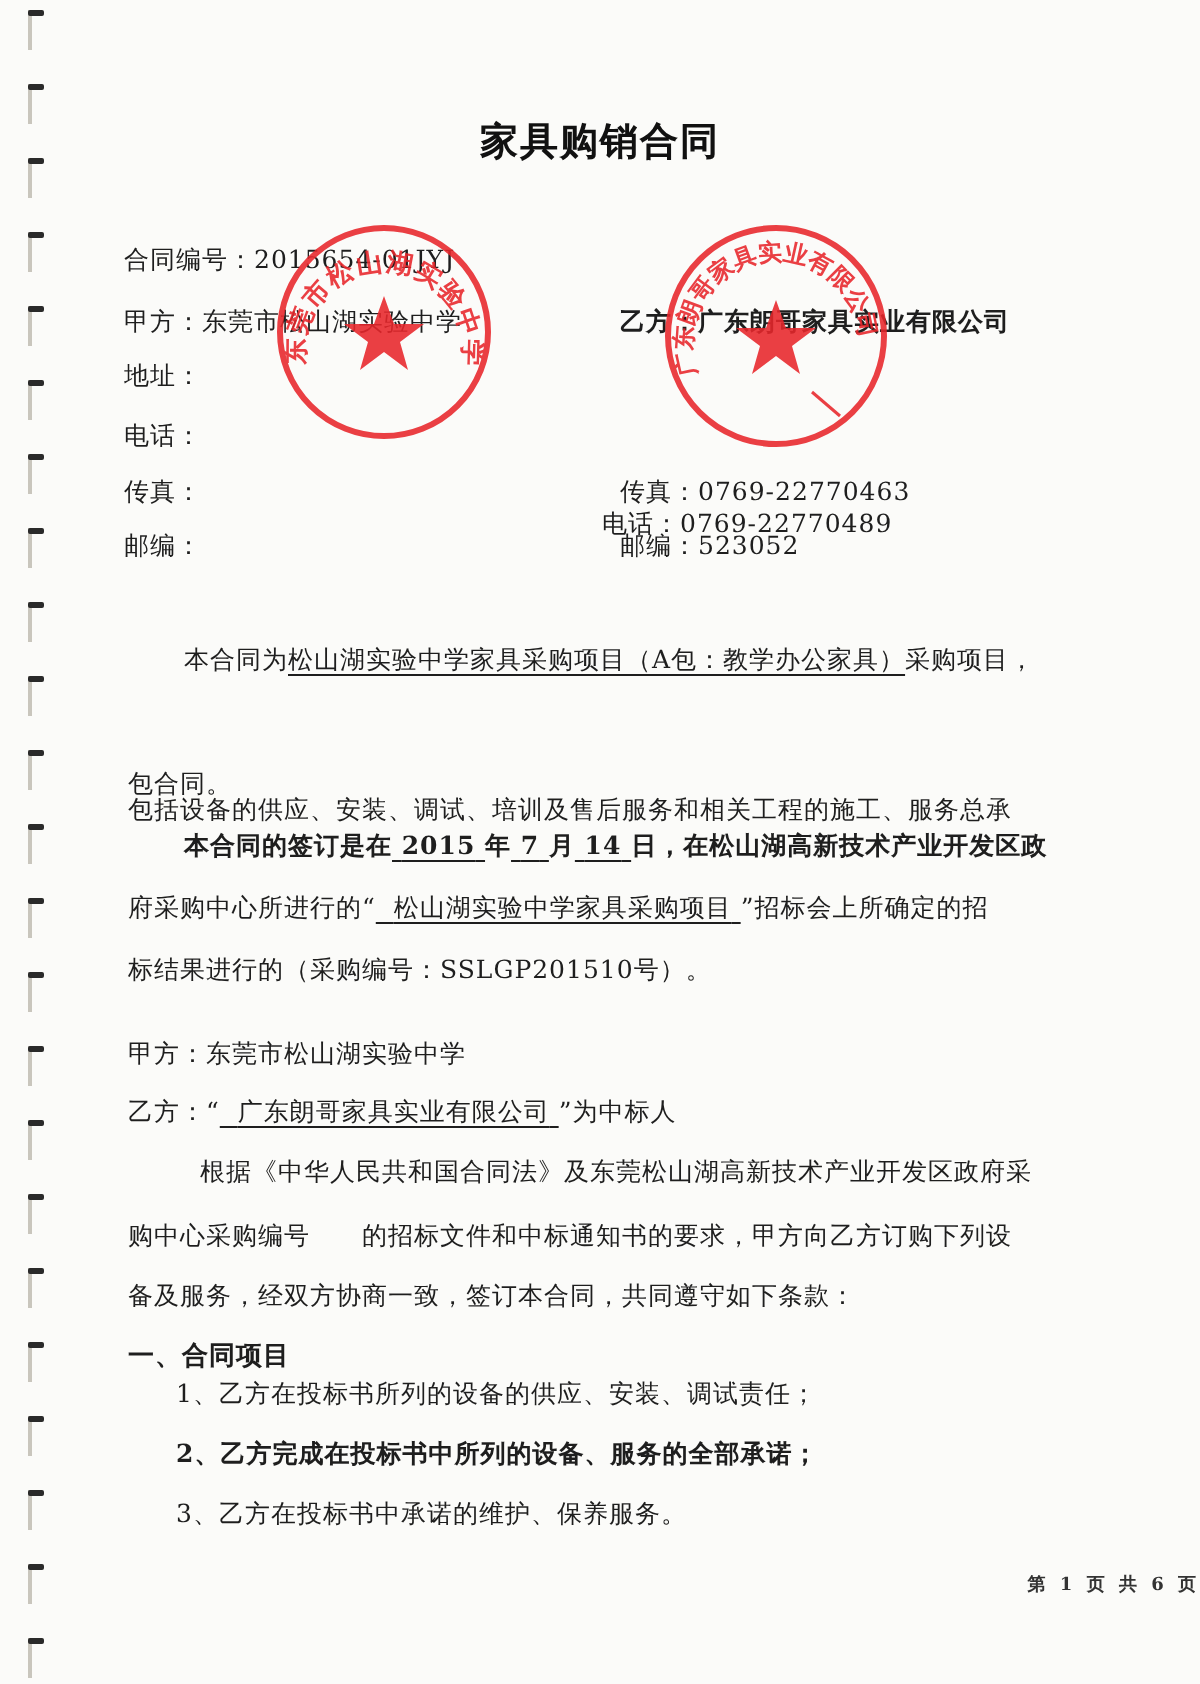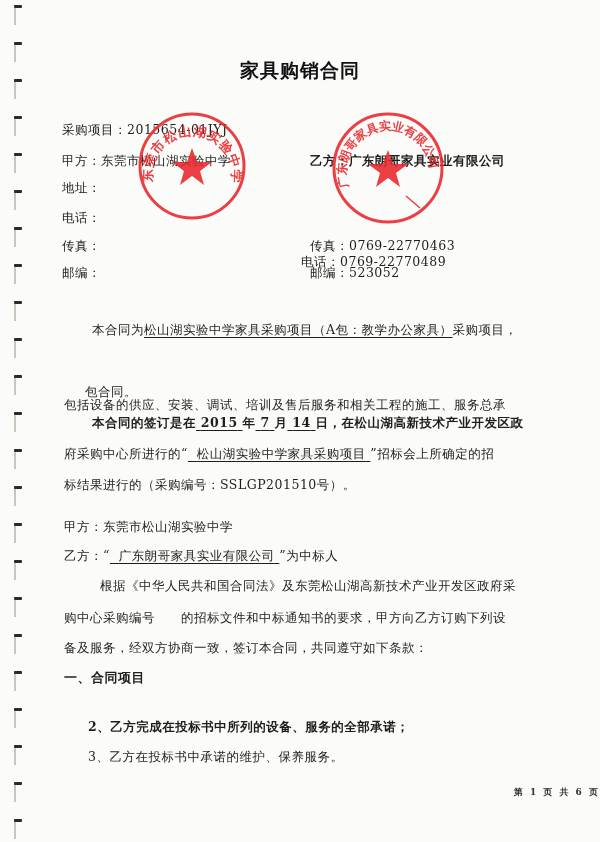--- a/index.html
+++ b/index.html
@@ -125,21 +125,21 @@
       </div>
       <div class="bmark" style="top: 819px;">
         <div class="v"></div>
         <div class="h"></div>
       </div>
     </div>
 
   <div class="title">家具购销合同</div>
 
   <div class="line" style="left:62px;top:122px;">
-    <span>采购项目：</span><span>2015654-01JYJ</span>
+    <span>合同编号：</span><span>2015654-01JYJ</span>
   </div>
   <div class="line" style="left:62px;top:153px;">
     <span>甲方：</span><span>东莞市松山湖实验中学</span>
   </div>
   <div class="line" style="left:62px;top:180px;">
     <span>地址：</span><span></span>
   </div>
   <div class="line" style="left:62px;top:210px;">
     <span>电话：</span><span></span>
   </div>
@@ -160,21 +160,21 @@
     <span>传真：</span><span>0769-22770463</span>
   </div>
   <div class="line" style="left:310px;top:265px;">
     <span>邮编：</span><span>523052</span>
   </div>
 
   <div class="line" style="left:92px;top:322px;">
     <span>本合同为</span><span class="u">松山湖实验中学家具采购项目（A包：教学办公家具）</span><span>采购项目，</span>
   </div>
   <div class="line" style="left:64px;top:353px;margin-top:44px;">包括设备的供应、安装、调试、培训及售后服务和相关工程的施工、服务总承</div>
-  <div class="line" style="left:64px;top:384px;margin-left:21px;">包合同。</div>
+  <div class="line" style="left:64px;top:384px;">包合同。</div>
 
   <div class="line" style="left:92px;top:415px;font-weight:bold;">
     <span>本合同的签订是在</span><span class="u">&nbsp;<span>2015</span>&nbsp;</span><span>年</span><span class="u">&nbsp;<span>7</span>&nbsp;</span><span>月</span><span class="u">&nbsp;<span>14</span>&nbsp;</span><span>日</span><span>，在松山湖高新技术产业开发区政</span>
   </div>
   <div class="line" style="left:64px;top:446px;">
     <span>府采购中心所进行的“</span><span class="u">&nbsp;&nbsp;<span>松山湖实验中学家具采购项目</span>&nbsp;</span><span>”招标会上所确定的招</span>
   </div>
   <div class="line" style="left:64px;top:477px;">标结果进行的（采购编号：SSLGP201510号）。</div>
 
   <div class="line" style="left:64px;top:519px;">
@@ -182,20 +182,21 @@
   </div>
   <div class="line" style="left:64px;top:548px;">
     <span>乙方：“</span><span class="u">&nbsp;&nbsp;<span>广东朗哥家具实业有限公司</span>&nbsp;</span><span>”为中标人</span>
   </div>
 
   <div class="line" style="left:100px;top:578px;">根据《中华人民共和国合同法》及东莞松山湖高新技术产业开发区政府采</div>
   <div class="line" style="left:64px;top:610px;">购中心采购编号　　的招标文件和中标通知书的要求，甲方向乙方订购下列设</div>
   <div class="line" style="left:64px;top:640px;">备及服务，经双方协商一致，签订本合同，共同遵守如下条款：</div>
 
   <div class="line heading" style="left:64px;top:669px;">一、合同项目</div>
+  <div class="line" style="left:88px;top:689px;">1、乙方在投标书所列的设备的供应、安装、调试责任；</div>
   <div class="line" style="left:88px;top:719px;font-weight:bold;">2、乙方完成在投标书中所列的设备、服务的全部承诺；</div>
   <div class="line" style="left:88px;top:749px;">3、乙方在投标书中承诺的维护、保养服务。</div>
 
   <div class="footer">第 1 页 共 6 页</div>
 
   <svg class="stamp" style="left:136px;top:110px;" width="112" height="112" viewBox="0 0 112 112">
     <defs>
       <path id="arcA" d="M 18 78 A 40 40 0 1 1 94 78"></path>
     </defs>
     <circle cx="56" cy="56" r="52" fill="none" stroke="#e8262b" stroke-width="3"></circle>

